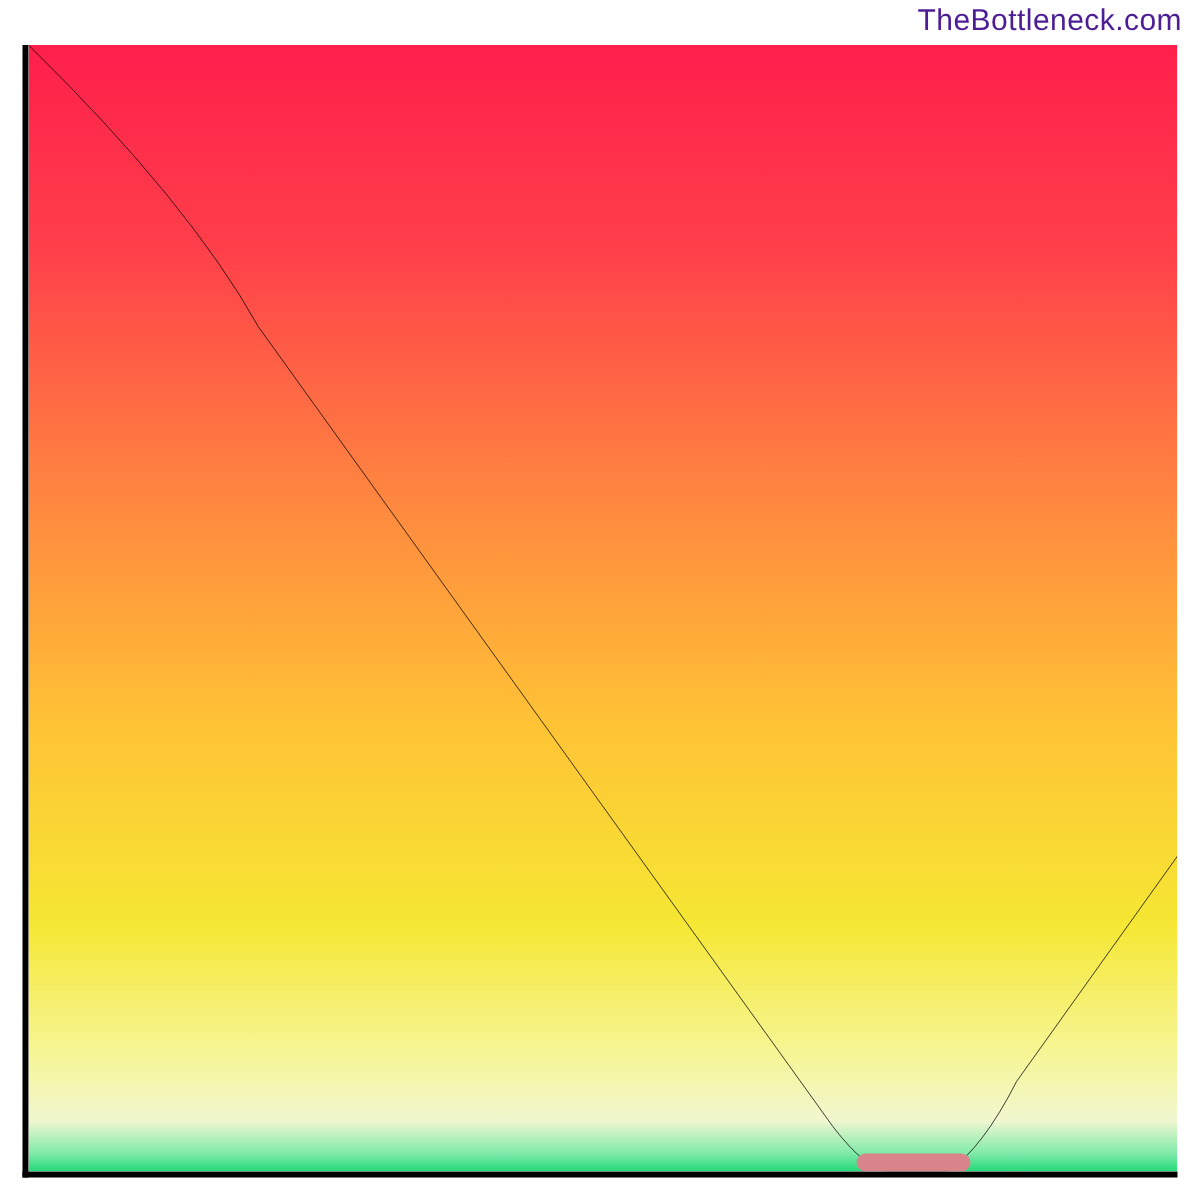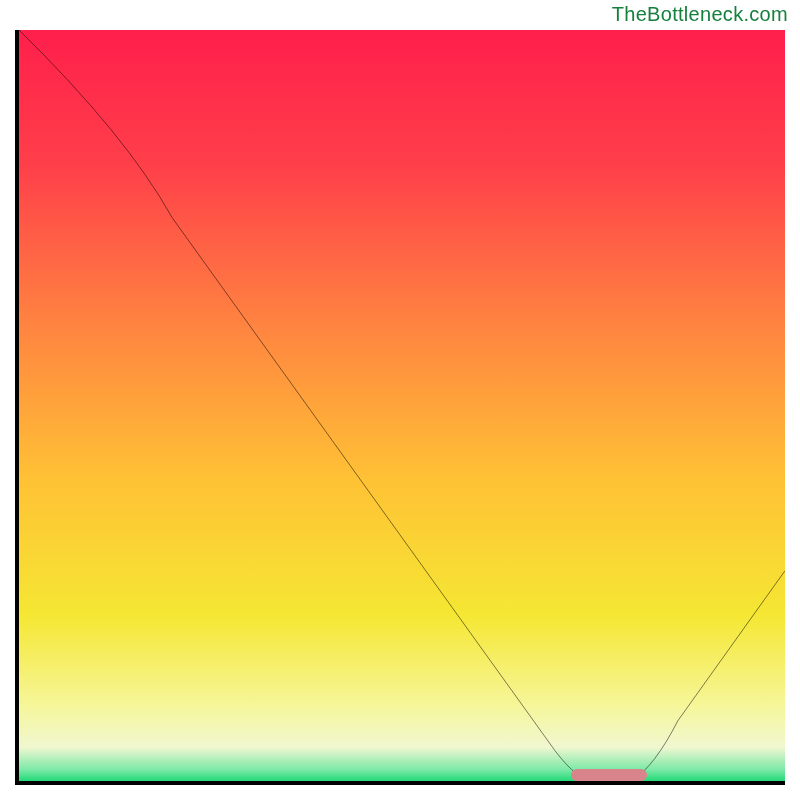--- a/index.html
+++ b/index.html
@@ -12,21 +12,21 @@
   }
   .frame {
     position: relative;
     width: 800px;
     height: 800px;
   }
   .watermark {
     position: absolute;
     top: 3px;
     right: 12px;
-    color: #15803d;
+    color: #4c1d95;
     font-size: 20px;
     font-weight: 500;
     letter-spacing: 0.3px;
   }
   .plot-area {
     position: absolute;
     left: 15px;
     top: 30px;
     width: 770px;
     height: 755px;

